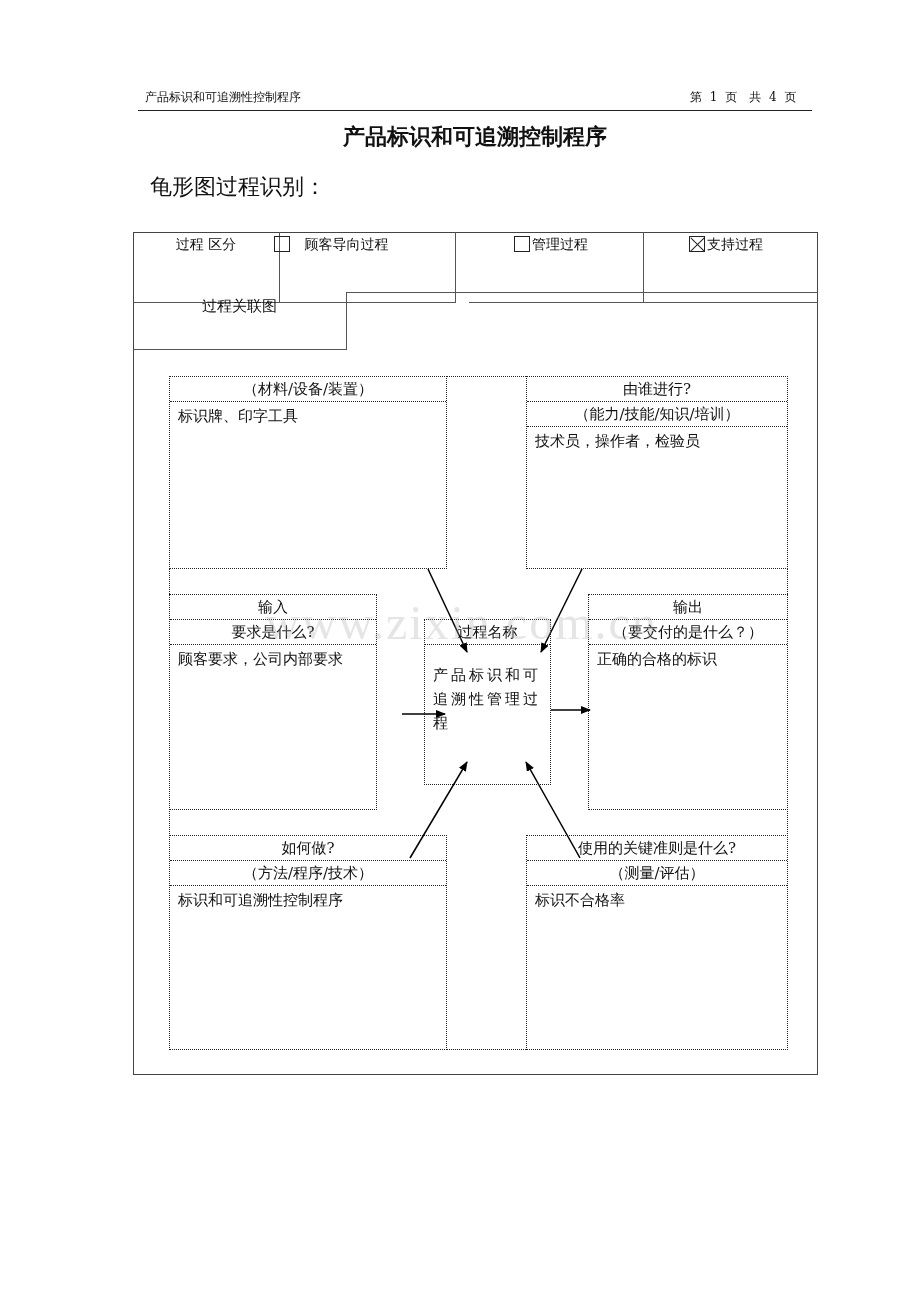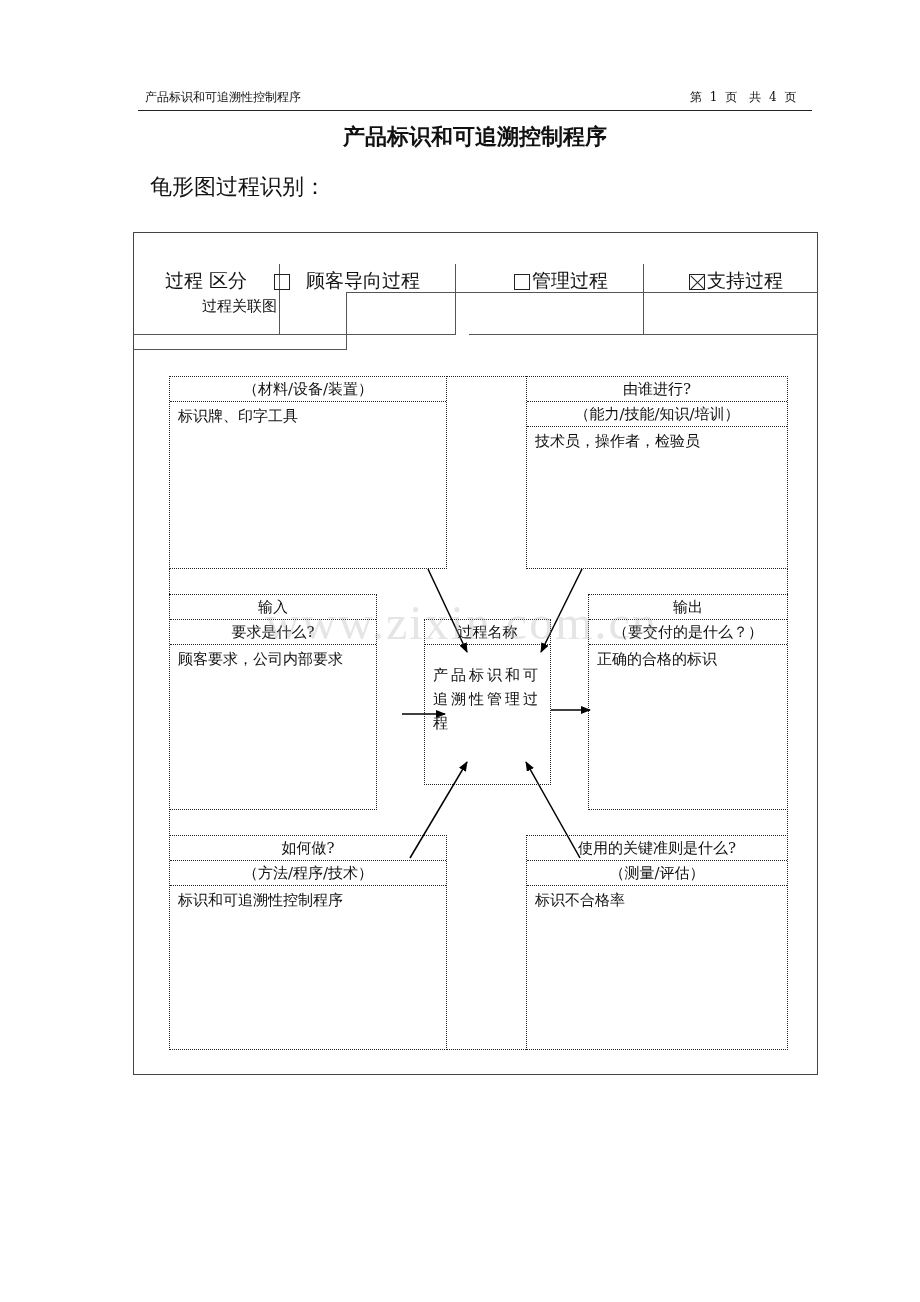--- a/index.html
+++ b/index.html
@@ -7,21 +7,21 @@
          font-family:"DejaVu Serif","Liberation Serif",serif; color:#111; }
   .abs { position:absolute; }
   .hdr-left { left:145px; top:89px; font-size:12px; }
   .hdr-right { left:690px; top:89px; font-size:12px; word-spacing:4px; }
   .hdr-line { left:138px; top:110px; width:674px; height:0; border-top:1.5px solid #222; }
   .title { left:0; width:950px; top:122px; text-align:center; font-size:22px; font-weight:bold;
            font-family:"DejaVu Sans","Liberation Sans",sans-serif; }
   .subtitle { left:150px; top:172px; font-size:22px; }
 
   .outer { left:133px; top:232px; width:685px; height:843px; border:1px solid #444; box-sizing:border-box; }
-  .r1 { left:133px; top:232px; height:71px; box-sizing:border-box; border-right:1px solid #555; border-bottom:1px solid #555; font-size:19px;margin-top:32px; }
+  .r1 { left:133px; top:232px; height:71px; box-sizing:border-box; border-right:1px solid #555; border-bottom:1px solid #555; font-size:14px; }
   .cb { display:inline-block; width:16px; height:16px; border:1px solid #222; vertical-align:-3px; margin-right:2px; position:relative; box-sizing:border-box; }
   .cb.checked::before, .cb.checked::after { content:""; position:absolute; left:7px; top:-2px; width:1px; height:19px; background:#222; }
   .cb.checked::before { transform:rotate(45deg); }
   .cb.checked::after { transform:rotate(-45deg); }
   .rel { left:133px; top:292px; width:214px; height:58px; box-sizing:border-box; border-right:1px solid #555; border-bottom:1px solid #555; font-size:15px; text-align:center; padding-top:5px; }
 
   .dot { border:1.5px dotted #222; box-sizing:border-box; background:#fff; }
   .frame { left:169px; top:376px; width:619px; height:674px; background:transparent; }
   .box { font-size:15px; }
   .box .row { border-bottom:1.5px dotted #222; text-align:center; box-sizing:border-box; line-height:24px; height:25px; }

